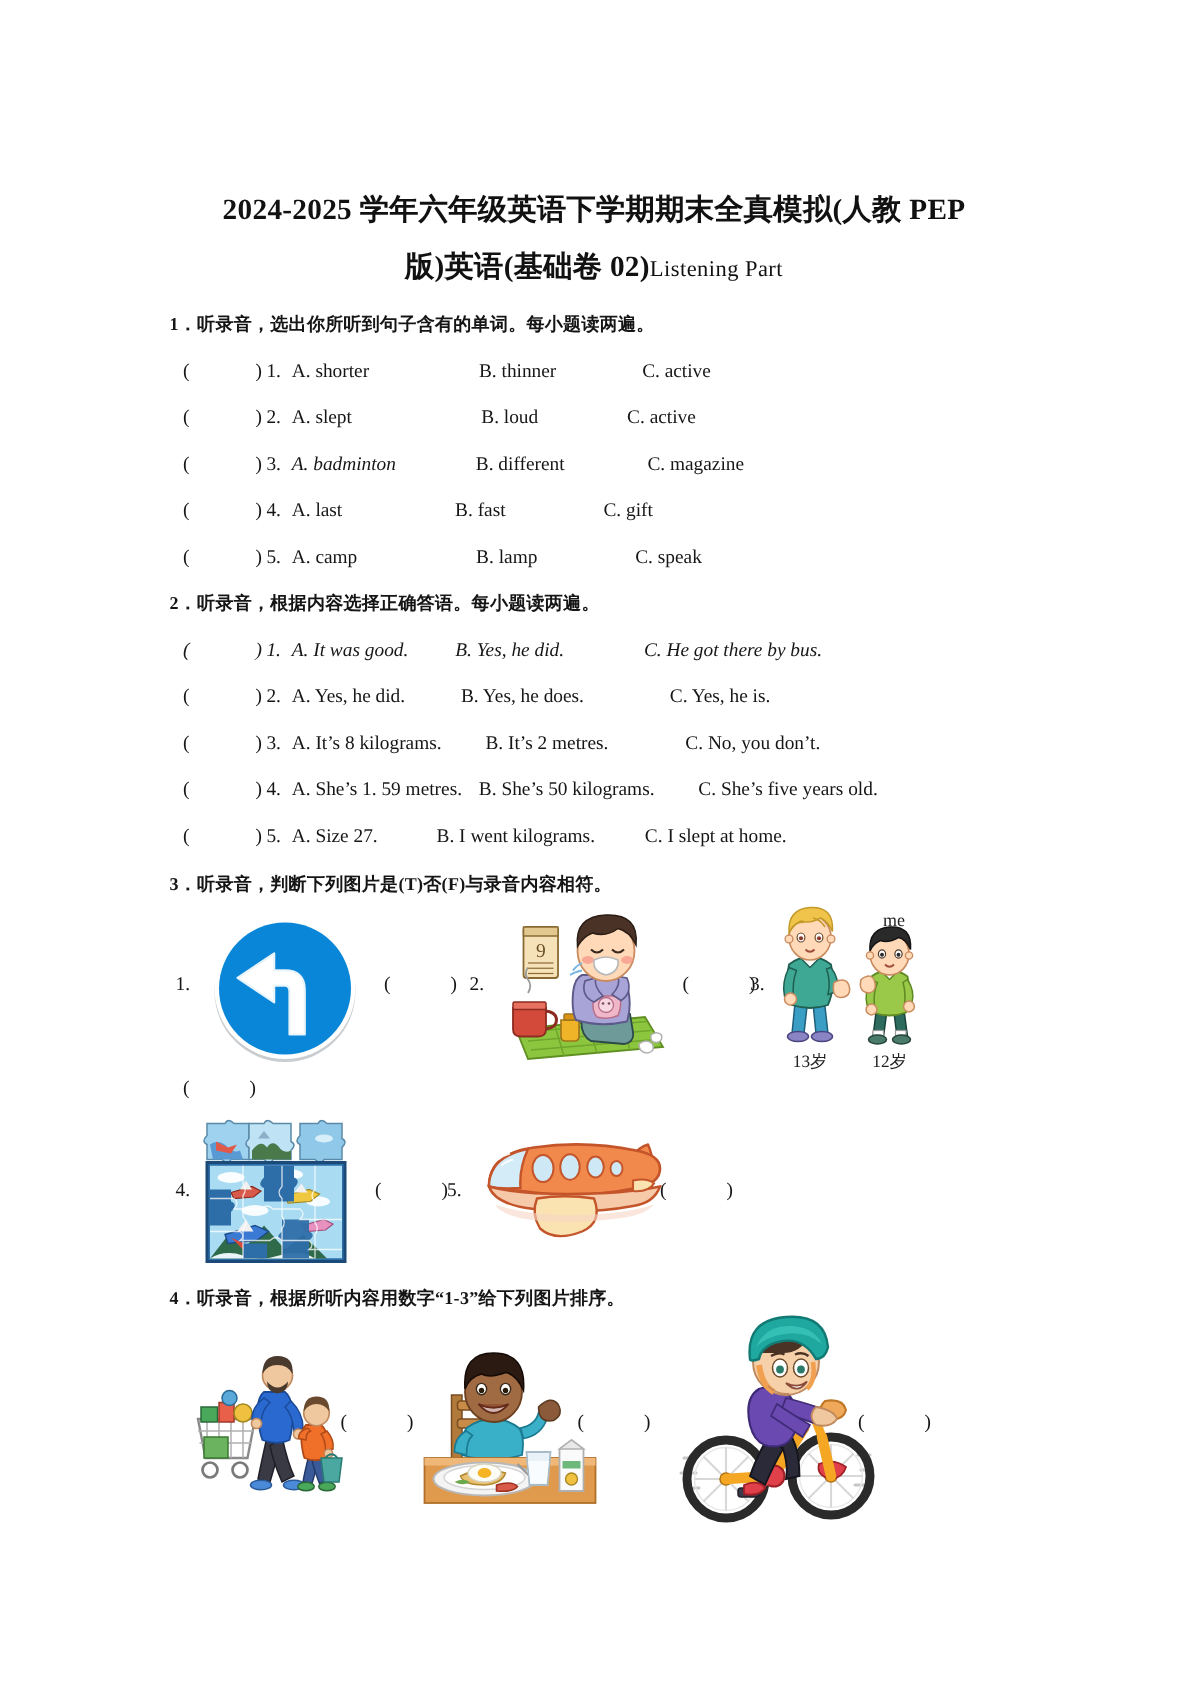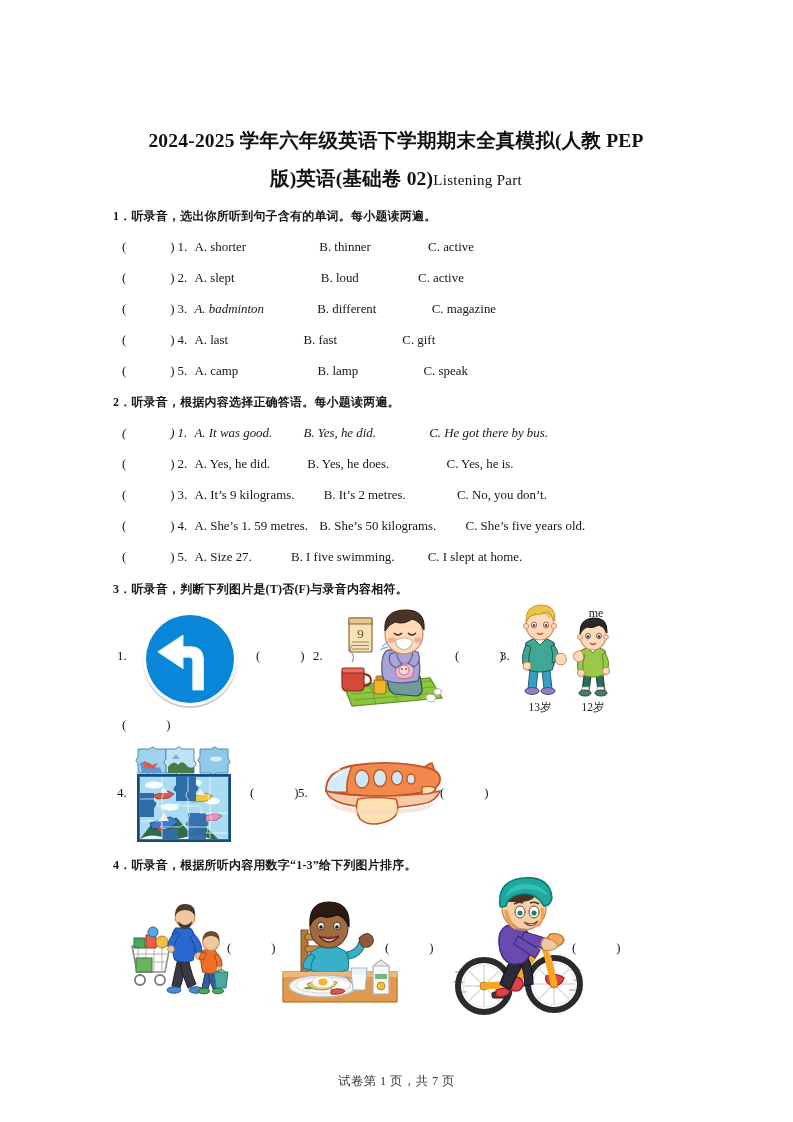--- a/index.html
+++ b/index.html
@@ -157,36 +157,36 @@
 
   <div class="choice-row" style="top:457px;">
     <span class="paren-open">(</span><span class="paren-gap"></span><span>)</span><span class="qnum">2.</span>
     <span class="opt" style="padding-left:4px;">A. Yes, he did.</span>
     <span class="opt" style="padding-left:34px;">B. Yes, he does.</span>
     <span class="opt" style="padding-left:54px;">C. Yes, he is.</span>
   </div>
 
   <div class="choice-row" style="top:488px;">
     <span class="paren-open">(</span><span class="paren-gap"></span><span>)</span><span class="qnum">3.</span>
-    <span class="opt" style="padding-left:4px;">A. It’s 9 kilograms.</span>
+    <span class="opt" style="padding-left:4px;">A. It’s 8 kilograms.</span>
     <span class="opt" style="padding-left:26px;">B. It’s 2 metres.</span>
     <span class="opt" style="padding-left:48px;">C. No, you don’t.</span>
   </div>
 
   <div class="choice-row" style="top:519px;">
     <span class="paren-open">(</span><span class="paren-gap"></span><span>)</span><span class="qnum">4.</span>
     <span class="opt" style="padding-left:4px;">A. She’s 1. 59 metres.</span>
     <span class="opt" style="padding-left:8px;">B. She’s 50 kilograms.</span>
     <span class="opt" style="padding-left:26px;text-align:right;">C. She’s five years old.</span>
   </div>
 
   <div class="choice-row" style="top:550px;">
     <span class="paren-open">(</span><span class="paren-gap"></span><span>)</span><span class="qnum">5.</span>
     <span class="opt" style="padding-left:4px;">A. Size 27.</span>
-    <span class="opt" style="padding-left:36px;">B. I five swimming.</span>
+    <span class="opt" style="padding-left:36px;">B. I went kilograms.</span>
     <span class="opt" style="padding-left:30px;">C. I slept at home.</span>
   </div>
 
   <div class="sec-head" style="top:581px;">3．听录音，判断下列图片是(T)否(F)与录音内容相符。</div>
 
   <div class="pic-label" style="left:117px; top:649px;">1.</div>
 
   <div class="img-box" style="left:138px; top:608px;">
     <svg width="104" height="104" viewBox="0 0 104 104">
       <circle cx="52" cy="53" r="47" fill="#c9cdd0"></circle>
@@ -670,15 +670,14 @@
 
         <path d="M74 42 q8 8 14 -1 q-6 5 -14 1 z" fill="#ffffff" stroke="#8a4a3a" stroke-width="1.2"></path>
 
         <path d="M62 44 q6 6 14 5" fill="none" stroke="#c08a5e" stroke-width="1.1"></path>
       </g>
     </svg>
   </div>
 
   <div class="paren-pair" style="left:572px; top:941px;">(<span class="gap"></span>)</div>
 
-  <div class="footer">试卷第 1 页，共 7 页</div>
 
 </div>
 
 </body></html>

